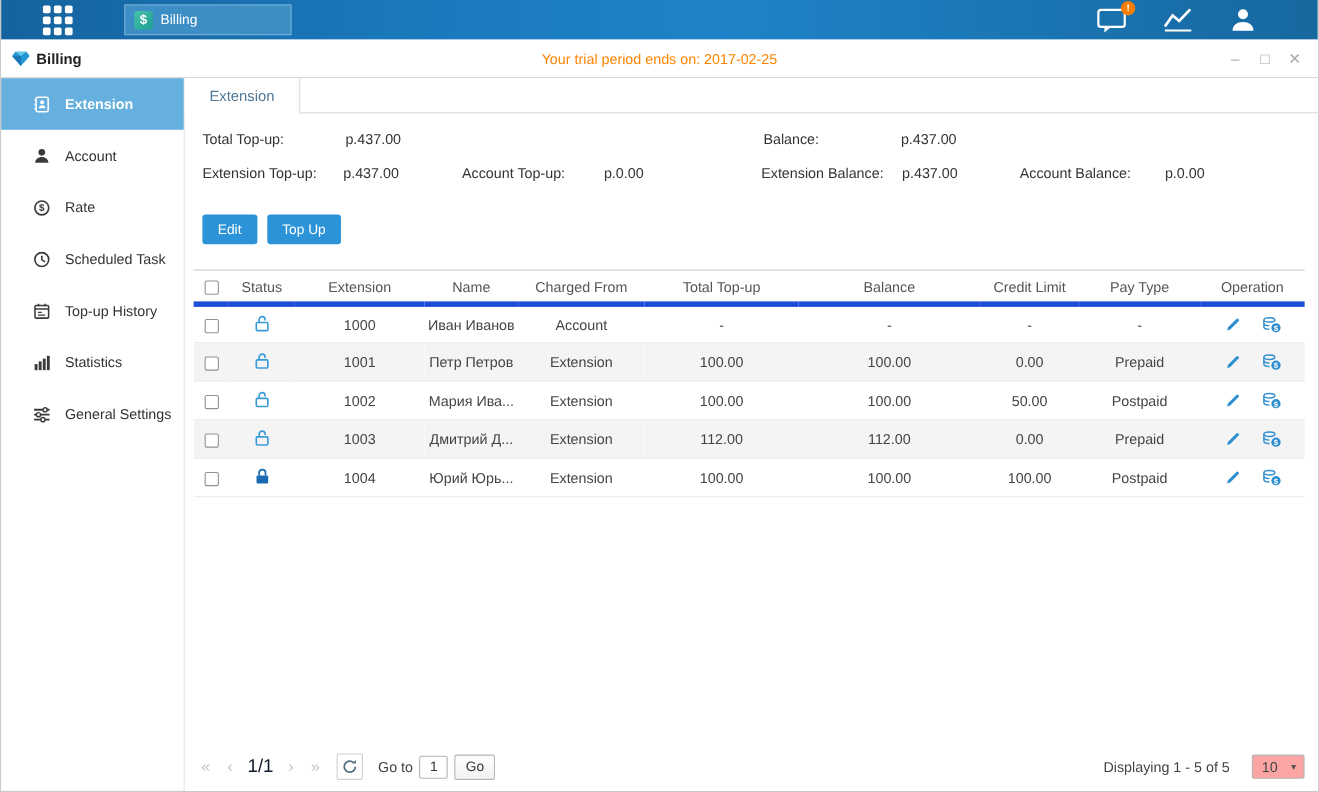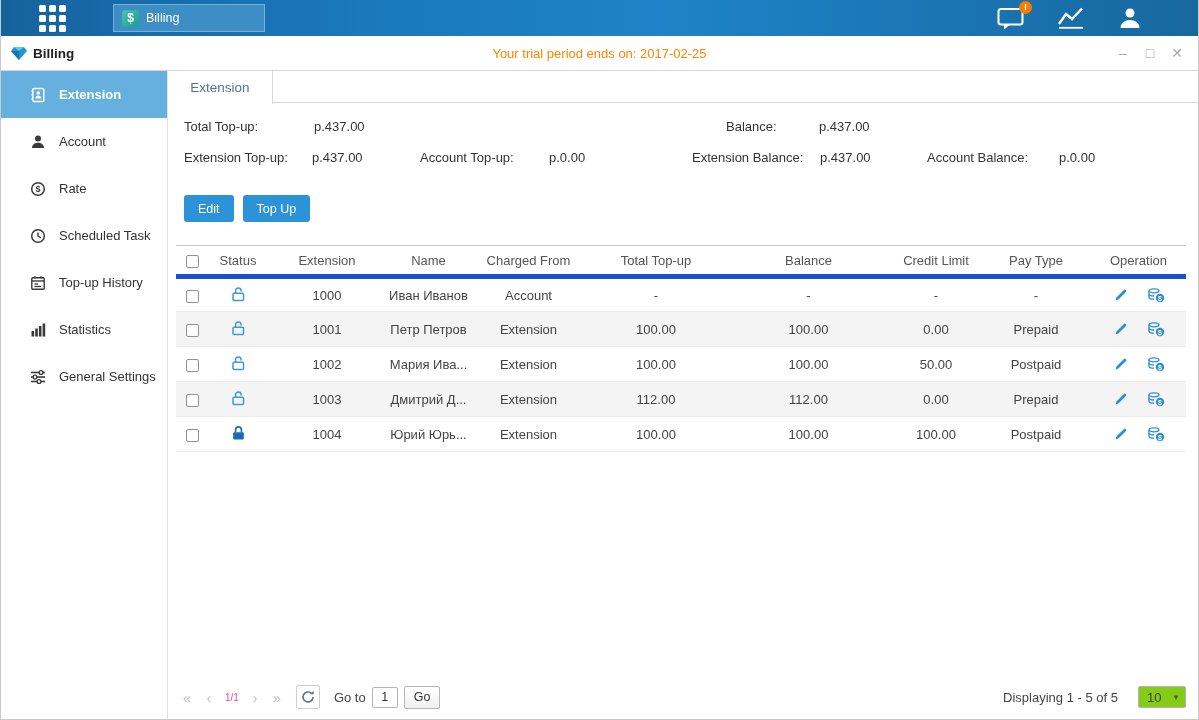--- a/index.html
+++ b/index.html
@@ -53,21 +53,21 @@
   .tabbar { height:32px; border-bottom:1px solid #d9d9d9; position:relative; }
   .tab-active { position:absolute; left:0; top:0; height:33px; width:105px; background:#fff;
     border-right:1px solid #d9d9d9; display:flex; align-items:center; justify-content:center;
     font-size:13.5px; color:#4f7795; cursor:pointer; }
 
   
   .summary { position:relative; height:66px; margin-top:10px; font-size:13px; color:#333; }
   .summary span { position:absolute; white-space:nowrap; }
   .summary .lab { font-weight:normal; }
   .s0l{left:16px;top:6px}  .s0v{left:146px;top:6px}
-  .s1l{left:558px;top:6px} .s1v{left:651px;top:6px}
+  .s1l{left:526px;top:6px} .s1v{left:651px;top:6px}
   .s2l{left:16px;top:37px} .s2v{left:144px;top:37px}
   .s3l{left:252px;top:37px}.s3v{left:381px;top:37px}
   .s4l{left:524px;top:37px}.s4v{left:652px;top:37px}
   .s5l{left:759px;top:37px}.s5v{left:891px;top:37px}
 
   
   .actions { margin:16px 0 0 16px; display:flex; gap:9px; }
   .btn-blue { background:#2d93d8; color:#fff; border:none; border-radius:3px;
     height:27px; padding:0 14px; font-size:12.5px; font-family:inherit; cursor:pointer; }
 
@@ -82,30 +82,30 @@
   input.cb { appearance:none; -webkit-appearance:none; width:13px; height:13px; margin:0;
     border:1px solid #919191; border-radius:2px; background:#fff; vertical-align:middle; cursor:pointer; }
   .ops-wrap { display:flex; justify-content:center; align-items:center; gap:19px; }
   .op-ic { cursor:pointer; display:flex; align-items:center; }
   .lock { display:inline-flex; align-items:center; }
 
   
   .pager { position:absolute; bottom:10px; left:8px; right:12px; height:26px;
     display:flex; align-items:center; font-size:13px; color:#444; }
   .pg-btn { width:22px; text-align:center; color:#c3c3c3; font-size:15px; cursor:pointer; user-select:none; }
-  .pg-ind { margin:0 5px; color:#ec4899; font-size:10px; }
+  .pg-ind { margin:0 5px; color:#0f172a; font-size:17px; }
   .refresh-box { width:24px; height:24px; border:1px solid #cfcfcf; border-radius:2px; margin-left:8px;
     display:flex; align-items:center; justify-content:center; cursor:pointer; background:#fff; }
   .goto-label { margin-left:14px; }
   .goto-input { width:26px; height:21px; border:1px solid #b5b5b5; border-radius:2px; margin:0 6px;
     text-align:center; font-size:12.5px; font-family:inherit; color:#333; }
   .go-btn { height:23px; padding:0 9px; border:1px solid #b5b5b5; border-radius:2px;
     background:linear-gradient(#fff,#f1f1f1); font-size:12.5px; font-family:inherit; color:#333; cursor:pointer; }
   .pager-right { margin-left:auto; display:flex; align-items:center; gap:20px; }
-  .page-size { width:48px; height:22px; border:1px solid #b5b5b5; border-radius:2px; background:#84cc16;
+  .page-size { width:48px; height:22px; border:1px solid #b5b5b5; border-radius:2px; background:#fca5a5;
     display:flex; align-items:center; padding-left:8px; cursor:pointer; }
   .page-size .caret { margin-left:auto; padding-right:5px; font-size:8px; color:#555; }
 </style>
 </head>
 <body>
 
 <div class="topbar">
   <div class="app-grid">
     <span></span>
       <span></span>

